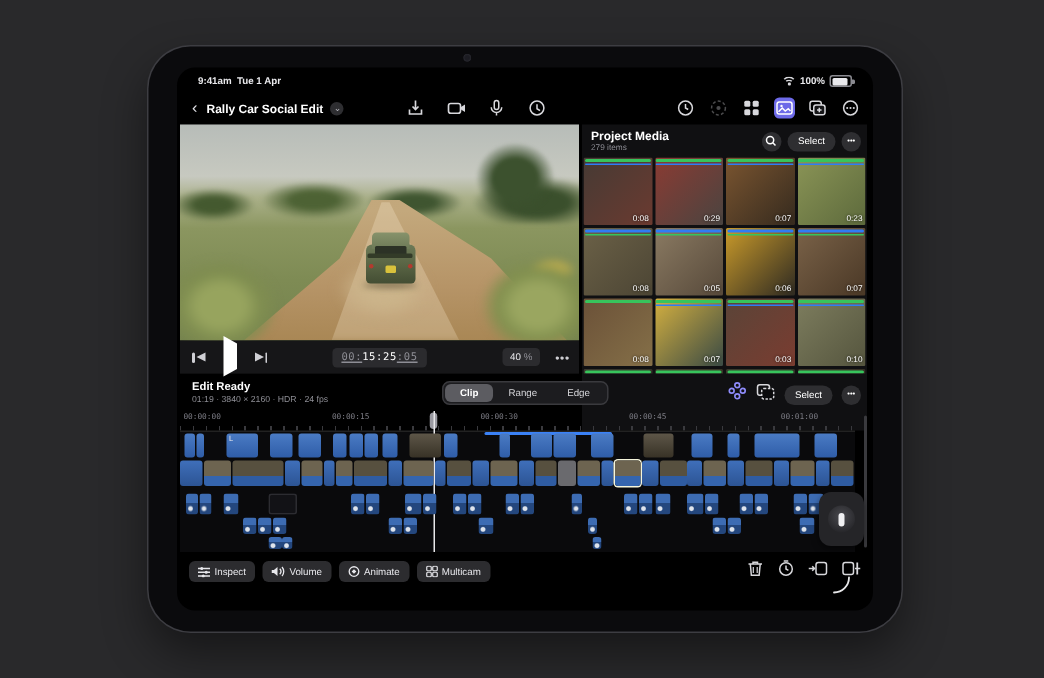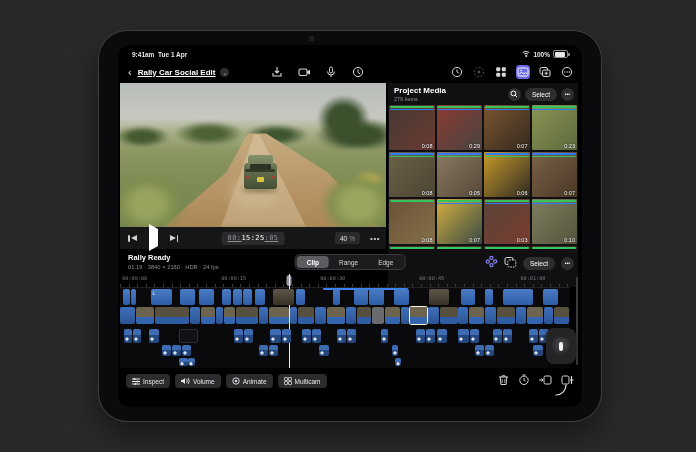--- a/index.html
+++ b/index.html
@@ -15,21 +15,21 @@
   .statusbar .txt{font-size:6.5px;font-weight:bold;color:#e9e9ec;}
   .st-right{display:flex;align-items:center;gap:3px;}
   .wifi{width:8px;height:6px;position:relative;}
   .wifi span{position:absolute;left:50%;transform:translateX(-50%);border:1px solid transparent;border-top-color:#dadade;border-radius:50%;}
   .batt{width:13px;height:6px;border:1px solid #8a8a90;border-radius:2px;position:relative;}
   .batt i{position:absolute;left:.5px;top:.5px;bottom:.5px;width:10px;background:#e9e9ec;border-radius:1px;}
   .batt:after{content:"";position:absolute;right:-2.5px;top:1.5px;width:1.5px;height:3px;background:#8a8a90;border-radius:0 1px 1px 0;}
   
   .appbar{position:absolute;left:0;top:16px;width:100%;height:22px;display:flex;align-items:center;padding:0 10px;box-sizing:border-box;}
   .back{color:#e5e5ea;font-size:11px;line-height:10px;margin-right:6px;}
-  .doc-title{font-size:8px;font-weight:bold;color:#fff;white-space:nowrap;text-decoration:underline;}
+  .doc-title{font-size:8px;font-weight:bold;color:#fff;white-space:nowrap;}
   .title-chev{width:9px;height:9px;border-radius:50%;background:#2e2e31;color:#b9b9c0;font-size:6px;display:flex;align-items:center;justify-content:center;margin-left:5px;}
   .center-icons{position:absolute;left:152px;display:flex;gap:13px;}
   .right-icons{position:absolute;right:8px;display:flex;gap:8px;align-items:center;}
   .icn{width:14px;height:14px;display:flex;align-items:center;justify-content:center;border-radius:3.5px;}
   .icn svg{display:block;}
   .icn.sel{background:#6d6ae8;}
   .icn.dim svg{opacity:.35;}
   
   .content{position:absolute;left:0;top:38px;width:100%;height:166px;}
   .viewer{position:absolute;left:2px;top:0;width:266px;height:166px;background:#0d0d0f;}
@@ -384,21 +384,21 @@
                 <div class="bars">
                   <div class="bar" style="background: rgb(55, 196, 92);"></div>
                 </div>
               </div>
             </div>
         </div>
       </div>
 
       <div class="tl-head">
         <div class="tl-title">
-          <div class="t">Rally Ready</div>
+          <div class="t">Edit Ready</div>
           <div class="s">01:19 · 3840 × 2160 · HDR · 24 fps</div>
         </div>
         <div class="seg">
           <span class="opt on">Clip</span>
           <span class="opt">Range</span>
           <span class="opt">Edge</span>
         </div>
         <div class="tl-right">
           <span>
             <svg width="13" height="13" viewBox="0 0 13 13">

